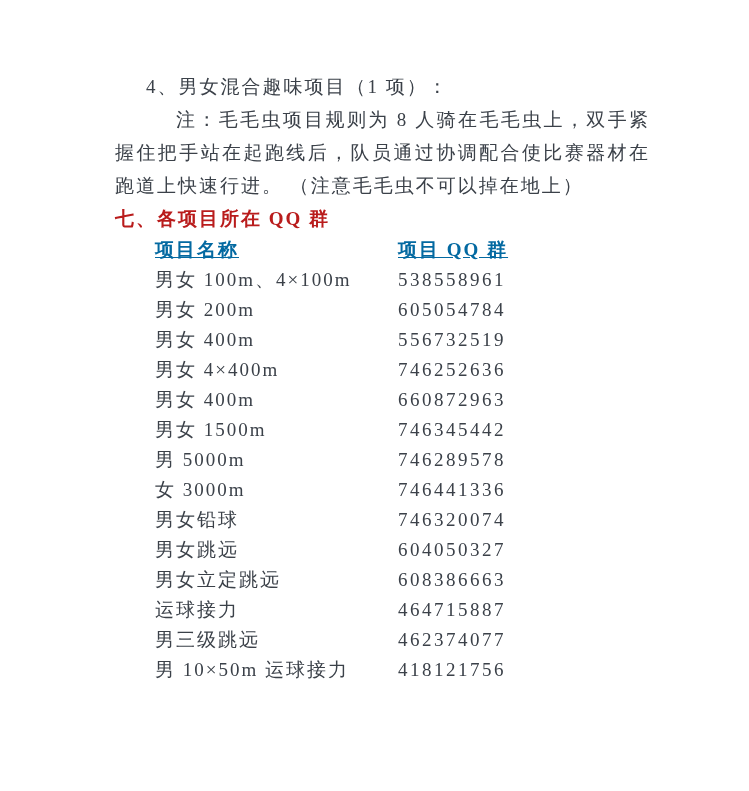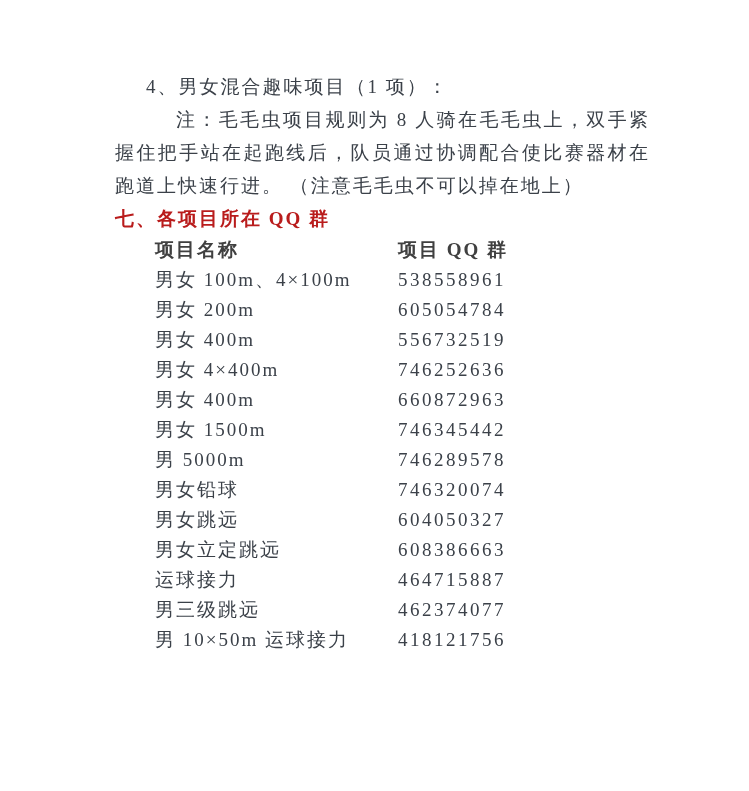--- a/index.html
+++ b/index.html
@@ -59,22 +59,23 @@
     white-space: nowrap;
   }
   .qq-row .cell-qq {
     flex: 1;
     letter-spacing: 2.5px;
     white-space: nowrap;
   }
   .qq-header .cell-event,
   .qq-header .cell-qq {
     font-weight: bold;
-    color: #404040;
+    color: #0369a1;
     letter-spacing: 2px;
+    text-decoration: underline;
   }
 </style>
 </head>
 <body>
 
 <div class="doc">
 
   <p class="p-sub-title">4、男女混合趣味项目（1 项）：</p>
 
 
@@ -119,20 +120,24 @@
         <div class="qq-row">
           <span class="cell-event">男女 1500m</span>
           <span class="cell-qq">746345442</span>
         </div>
 
         <div class="qq-row">
           <span class="cell-event">男 5000m</span>
           <span class="cell-qq">746289578</span>
         </div>
 
+        <div class="qq-row">
+          <span class="cell-event">女 3000m</span>
+          <span class="cell-qq">746441336</span>
+        </div>
 
         <div class="qq-row">
           <span class="cell-event">男女铅球</span>
           <span class="cell-qq">746320074</span>
         </div>
 
         <div class="qq-row">
           <span class="cell-event">男女跳远</span>
           <span class="cell-qq">604050327</span>
         </div>

